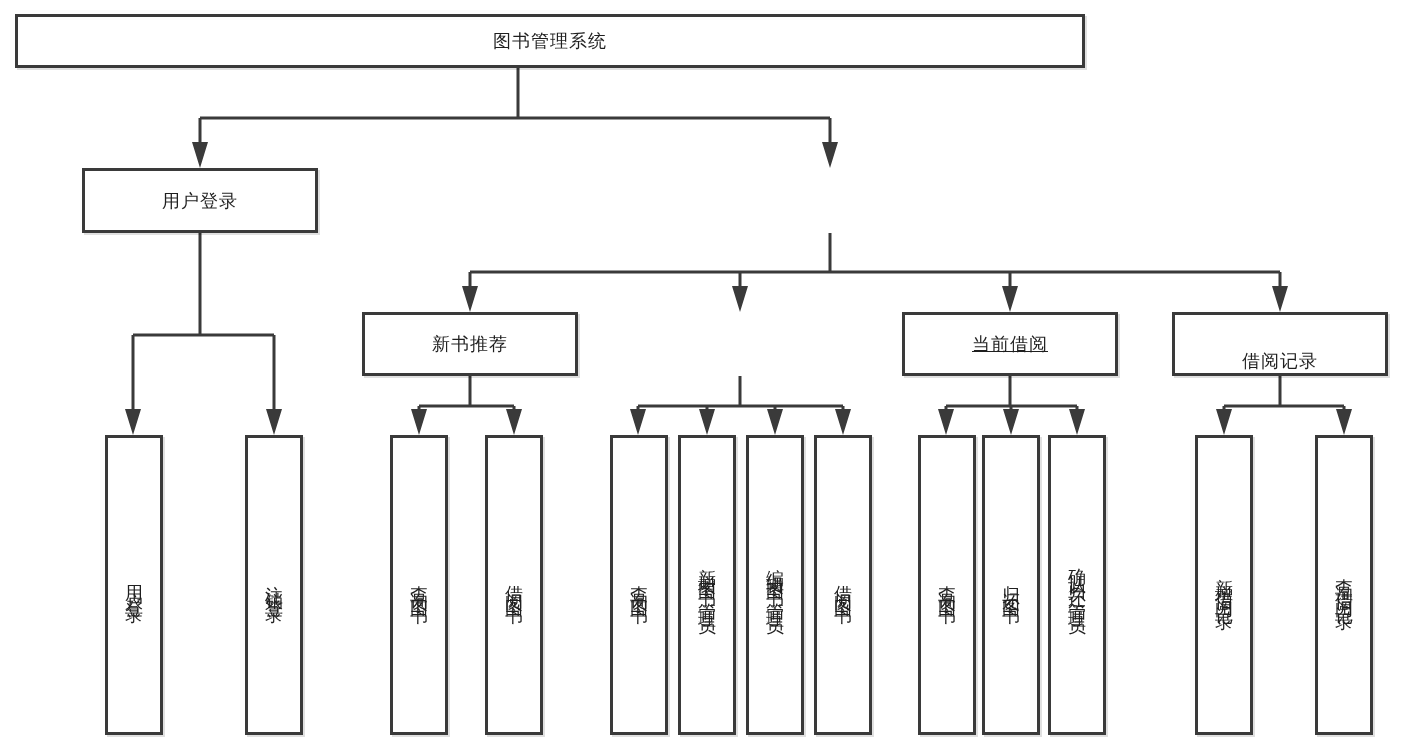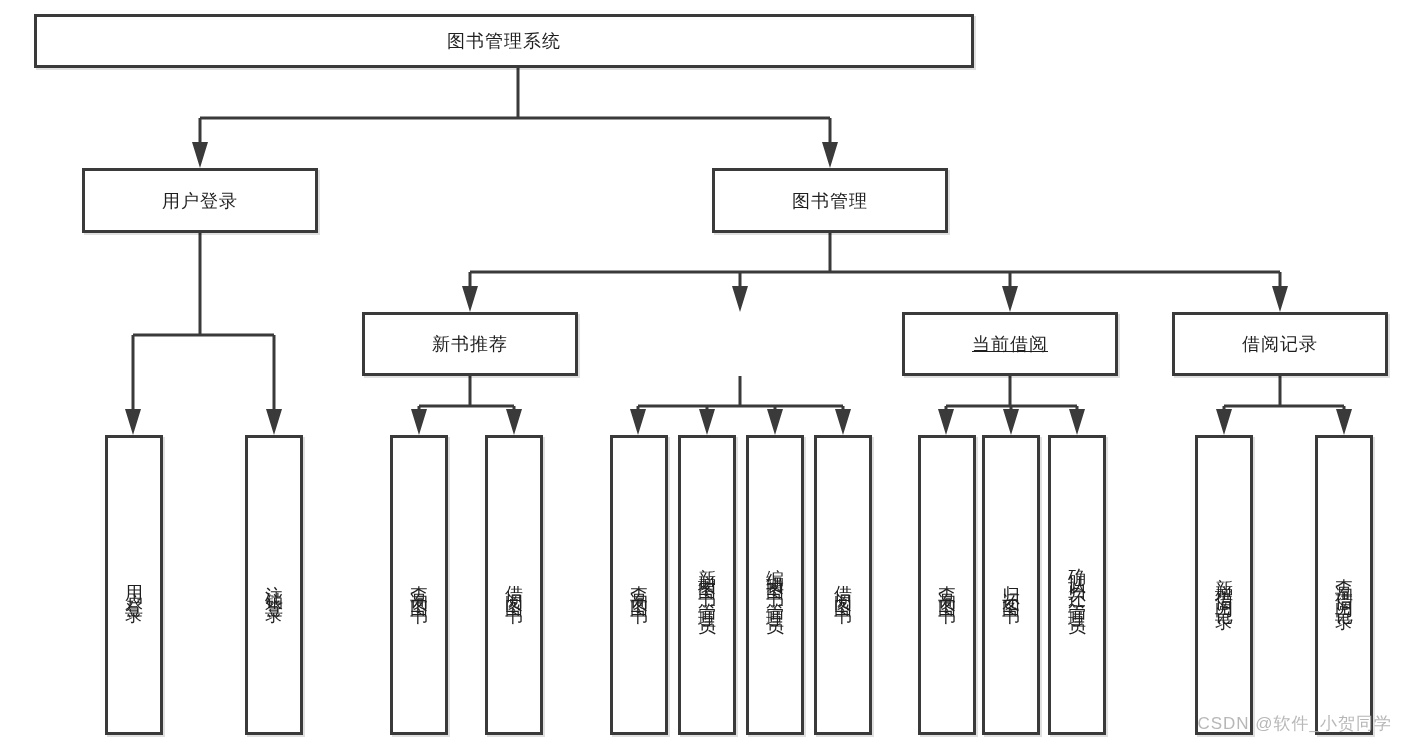--- a/index.html
+++ b/index.html
@@ -40,27 +40,27 @@
     white-space: nowrap;
   }
   .vnode .lbl {
     writing-mode: vertical-lr;
     text-orientation: mixed;
     font-size: 18px;
     letter-spacing: 7px;
     line-height: 1;
   }
   
-  .n-root  { left: 15px;  top: 14px;  width: 940px; height: 54px; margin-left: 19px; }
+  .n-root  { left: 15px;  top: 14px;  width: 1070px; height: 54px; }
   .n-l2a   { left: 82px;  top: 168px; width: 236px;  height: 65px; }
   .n-l2b   { left: 712px; top: 168px; width: 236px;  height: 65px; }
   .n-l3a   { left: 362px; top: 312px; width: 216px;  height: 64px; text-align: center; }
   .n-l3b   { left: 632px; top: 312px; width: 216px;  height: 64px; }
   .n-l3c   { left: 902px; top: 312px; width: 216px;  height: 64px; text-decoration: underline; }
-  .n-l3d   { left: 1172px;top: 312px; width: 216px;  height: 64px; }
+  .n-l3d   { left: 1172px;top: 312px; width: 216px;  height: 64px; align-items: flex-end; }
   .vnode   { top: 435px;  height: 300px; width: 58px; }
   .n-ua    { left: 105px; }
   .n-ub    { left: 245px; }
   .n-xa    { left: 390px; }
   .n-xb    { left: 485px; }
   .n-ta    { left: 610px; }
   .n-tb    { left: 678px; }
   .n-tc    { left: 746px; }
   .n-td    { left: 814px; }
   .n-da    { left: 918px; }
@@ -105,23 +105,20 @@
              M1216 409 L1232 409 L1224 435 Z M1336 409 L1352 409 L1344 435 Z" fill="#3a3a3a" stroke="none"></path>
   </svg>
 
   <div class="node n-root">
     <span class="lbl">图书管理系统</span>
   </div>
 
   <div class="node n-l2a">
     <span class="lbl">用户登录</span>
   </div>
-  <div class="node n-l2b">
-    <span class="lbl">图书管理</span>
-  </div>
 
   <div class="node n-l3a">
     <span class="lbl">新书推荐</span>
   </div>
   <div class="node n-l3c">
     <span class="lbl">当前借阅</span>
   </div>
   <div class="node n-l3d">
     <span class="lbl">借阅记录</span>
   </div>
@@ -163,14 +160,13 @@
     <span class="lbl">确认归还（管理员）</span>
   </div>
 
   <div class="node vnode n-ja">
     <span class="lbl">新增借阅记录</span>
   </div>
   <div class="node vnode n-jb">
     <span class="lbl">查询借阅记录</span>
   </div>
 
-  <div class="watermark">CSDN @软件_小贺同学</div>
 </div>
 
 </body></html>

